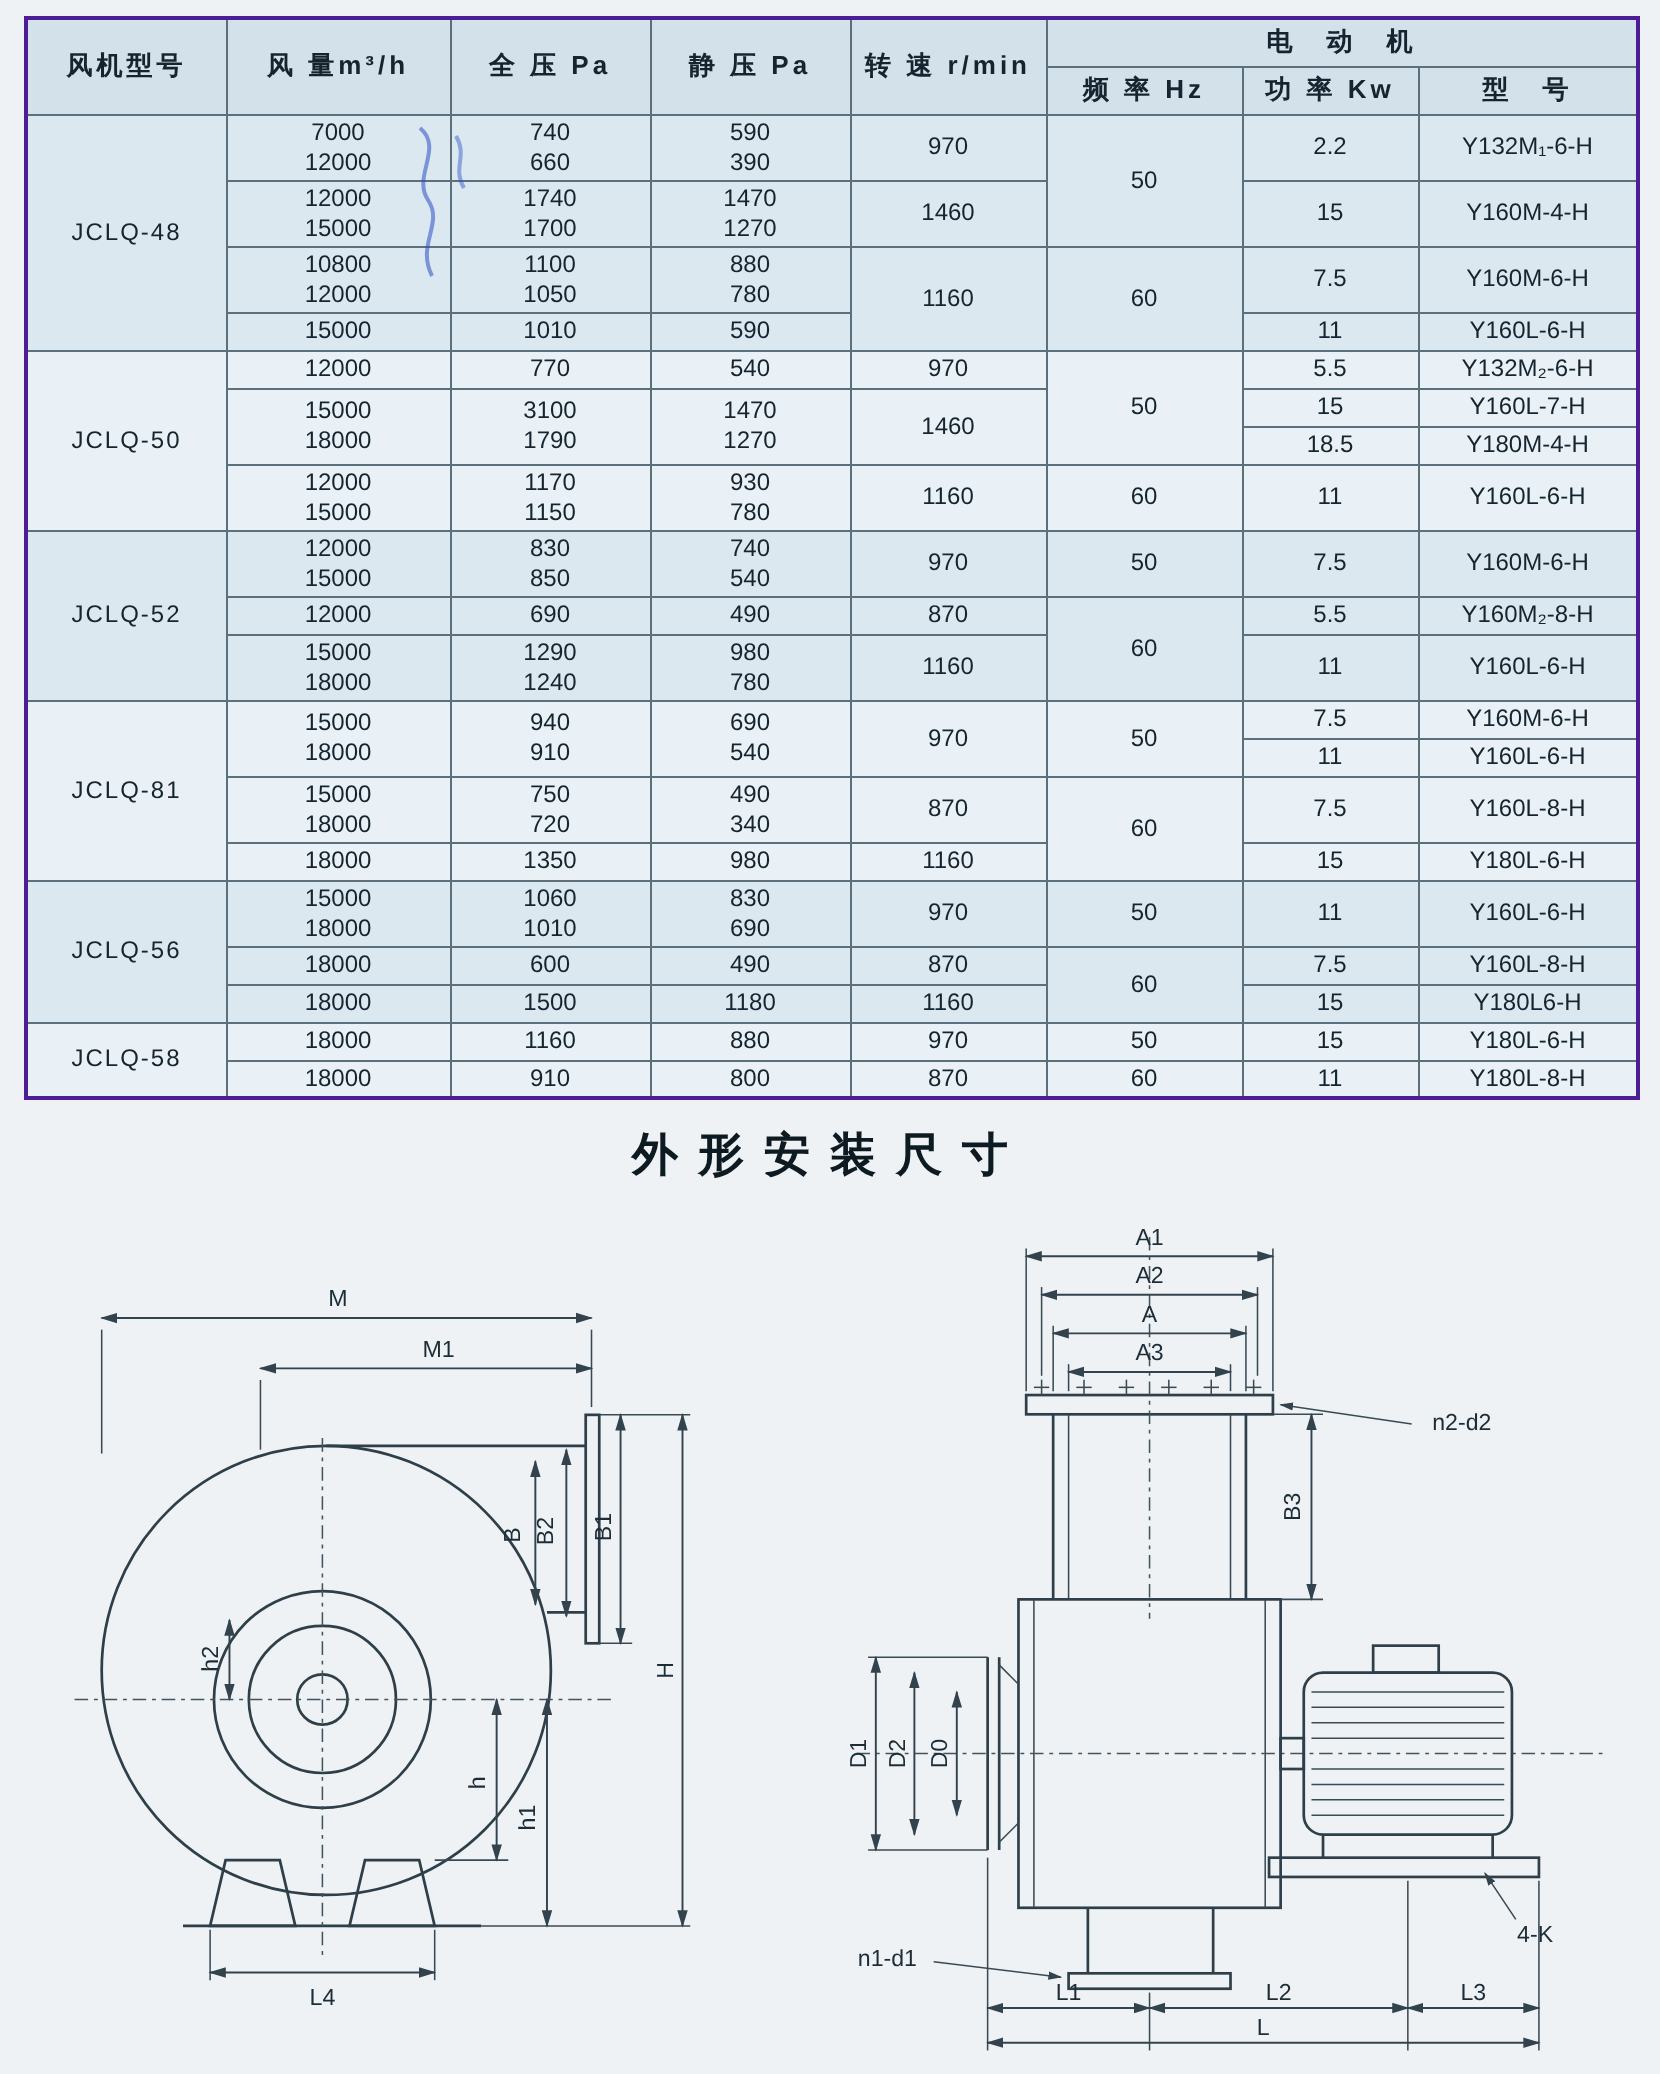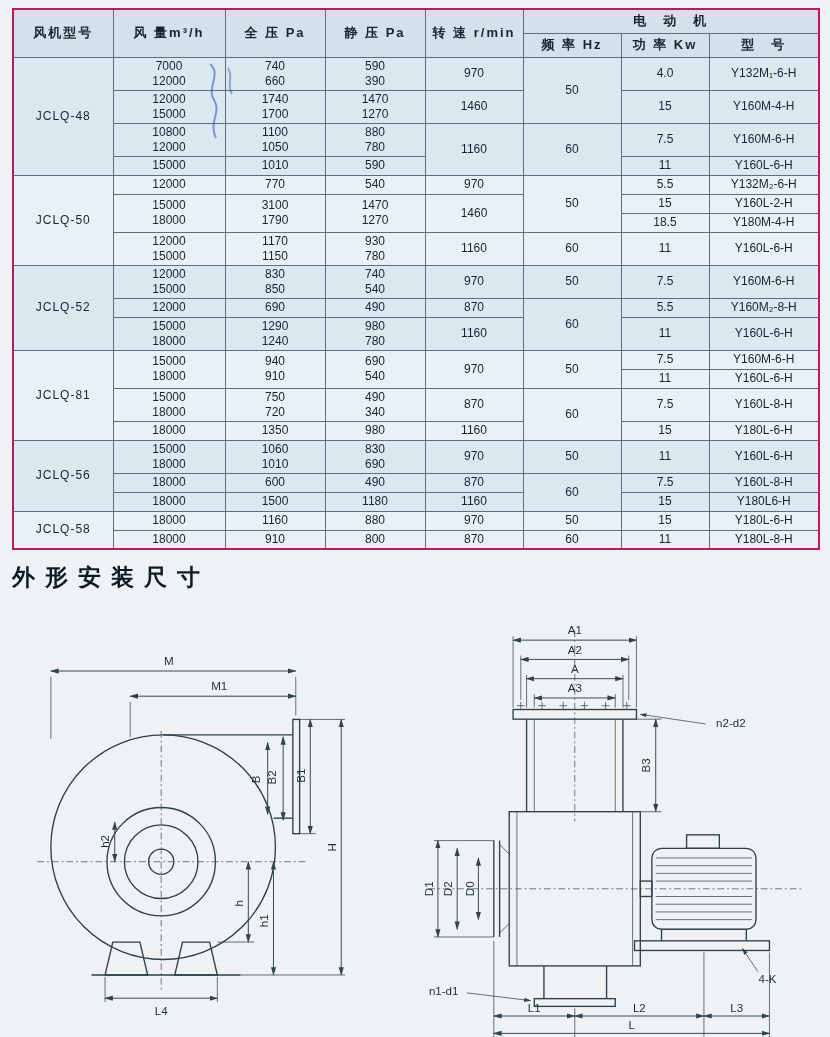--- a/index.html
+++ b/index.html
@@ -12,21 +12,21 @@
     position:relative;
     overflow:hidden;
   }
   .page { padding:8px 12px 0 12px; position:relative; }
 
   
   table.spec {
     border-collapse:collapse;
     width:806px;
     table-layout:fixed;
-    border:2px solid #be185d;
+    border:2px solid #4c1d95;
   }
   table.spec th, table.spec td {
     border:1px solid #5c6f7c;
     font-size:12px;
     text-align:center;
     vertical-align:middle;
     padding:1px 2px;
     white-space:pre-line;
     line-height:1.25;
   }
@@ -37,25 +37,26 @@
     letter-spacing:2px;
     height:24px;
   }
   table.spec tbody:nth-of-type(odd) td { background:#dce8f0; }
   table.spec tbody:nth-of-type(even) td { background:#e9f1f6; }
   td.model { letter-spacing:1px; }
   table.spec td { height:19px; }
 
   
   .section-title {
+    text-align:center;
     font-size:23px;
     font-weight:bold;
     letter-spacing:10px;
     color:#0d1a22;
-    margin:12px 0 16px 0;
+    margin:12px 0 4px 0;
   }
 
   
   .drawings { display:flex; gap:6px; padding:0 4px; align-items:flex-start; }
   svg text { font-family:"Liberation Sans", sans-serif; font-size:12px; fill:#1d2d38; }
   svg .draw { stroke:#2f3f4a; stroke-width:1.4; fill:none; }
   svg .thin { stroke:#3a4a55; stroke-width:0.8; fill:none; }
   svg .dim  { stroke:#33434e; stroke-width:1; fill:none; }
   svg .dash { stroke:#44545f; stroke-width:0.8; fill:none; stroke-dasharray:7 3 2 3; }
 
@@ -98,21 +99,21 @@
       <tr>
         <td class="model" rowspan="4">JCLQ-48</td>
         <td>7000
 12000</td>
         <td>740
 660</td>
         <td>590
 390</td>
         <td>970</td>
         <td rowspan="2">50</td>
-        <td>4.0</td>
+        <td>2.2</td>
         <td>Y132M₁-6-H</td>
       </tr>
       <tr>
         <td>12000
 15000</td>
         <td>1740
 1700</td>
         <td>1470
 1270</td>
         <td>1460</td>
@@ -153,21 +154,21 @@
       </tr>
       <tr>
         <td rowspan="2">15000
 18000</td>
         <td rowspan="2">3100
 1790</td>
         <td rowspan="2">1470
 1270</td>
         <td rowspan="2">1460</td>
         <td>15</td>
-        <td>Y160L-2-H</td>
+        <td>Y160L-7-H</td>
       </tr>
       <tr>
         <td>18.5</td>
         <td>Y180M-4-H</td>
       </tr>
       <tr>
         <td>12000
 15000</td>
         <td>1170
 1150</td>

